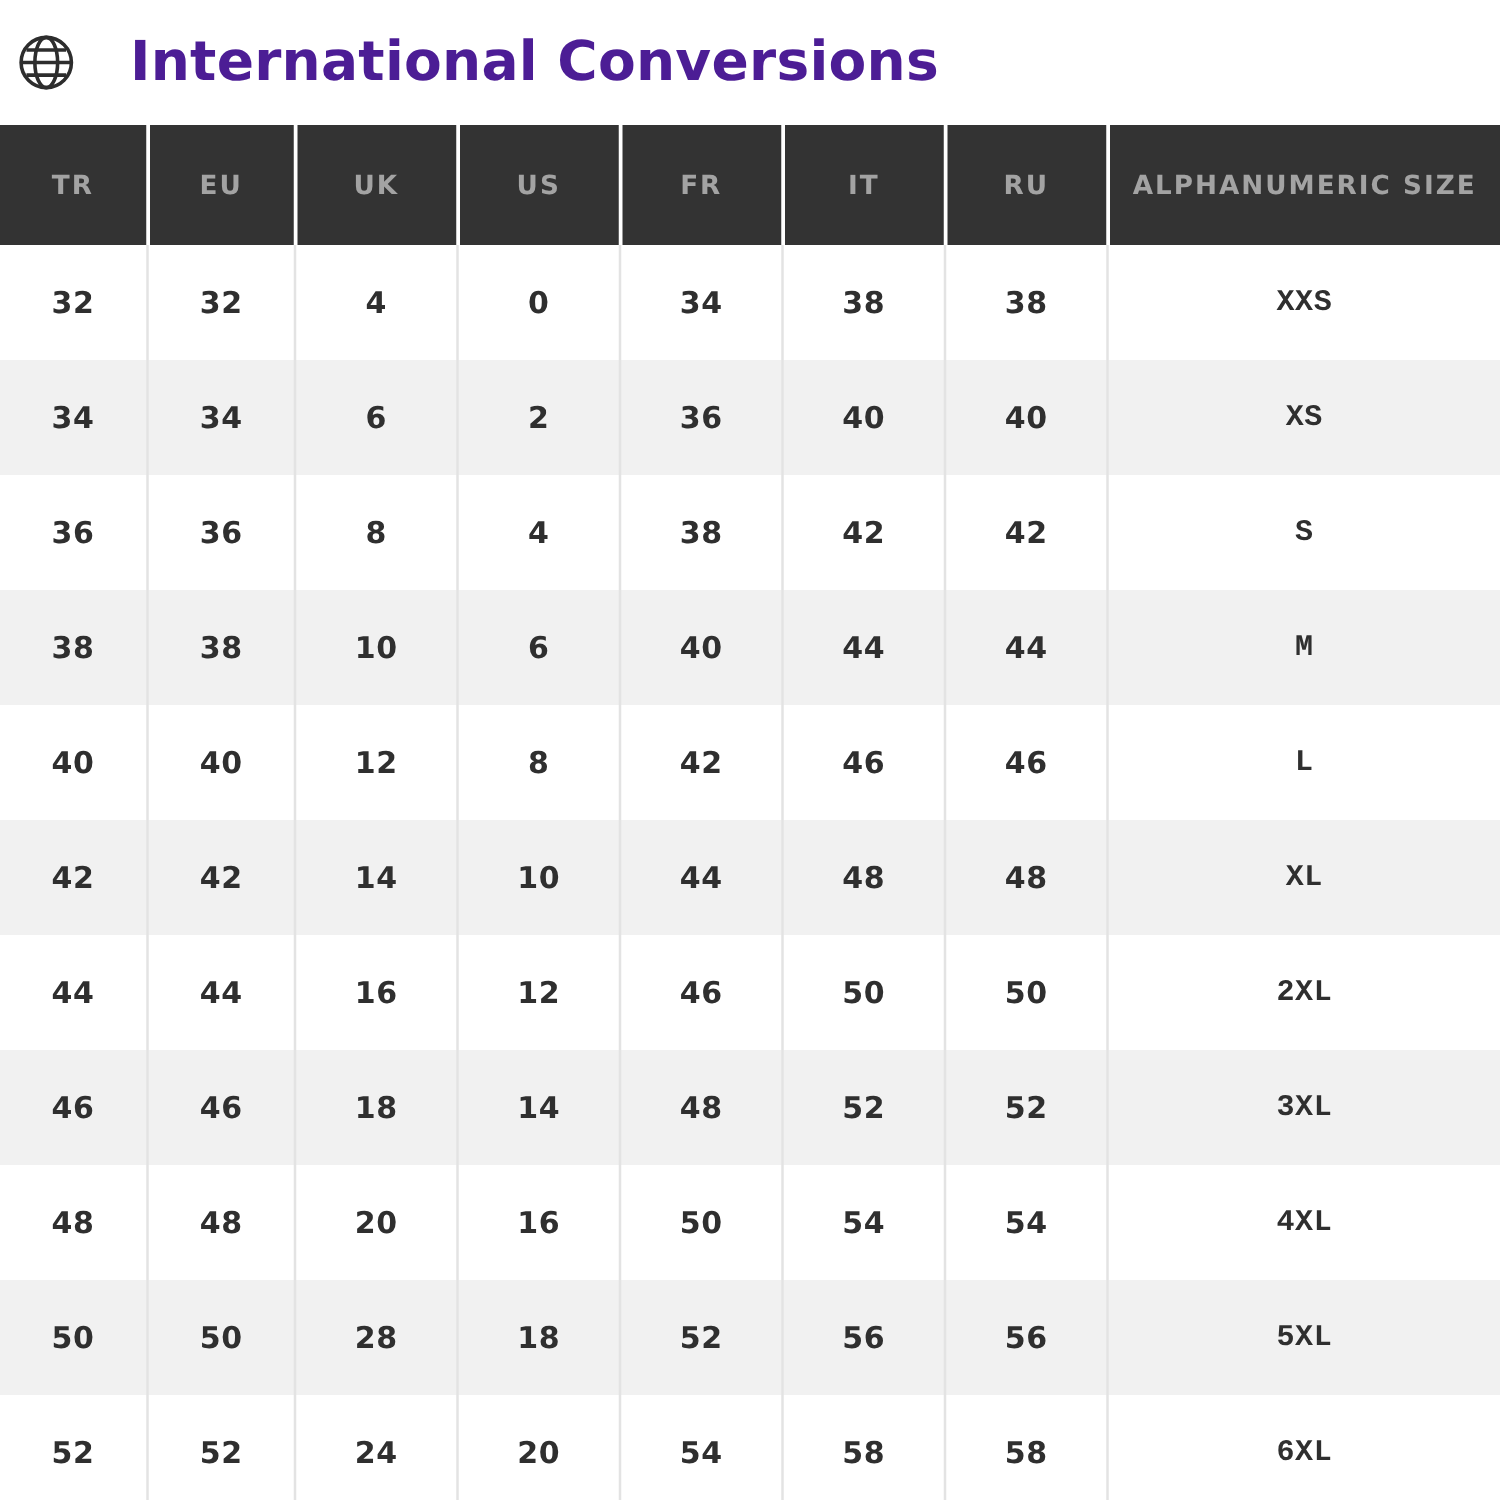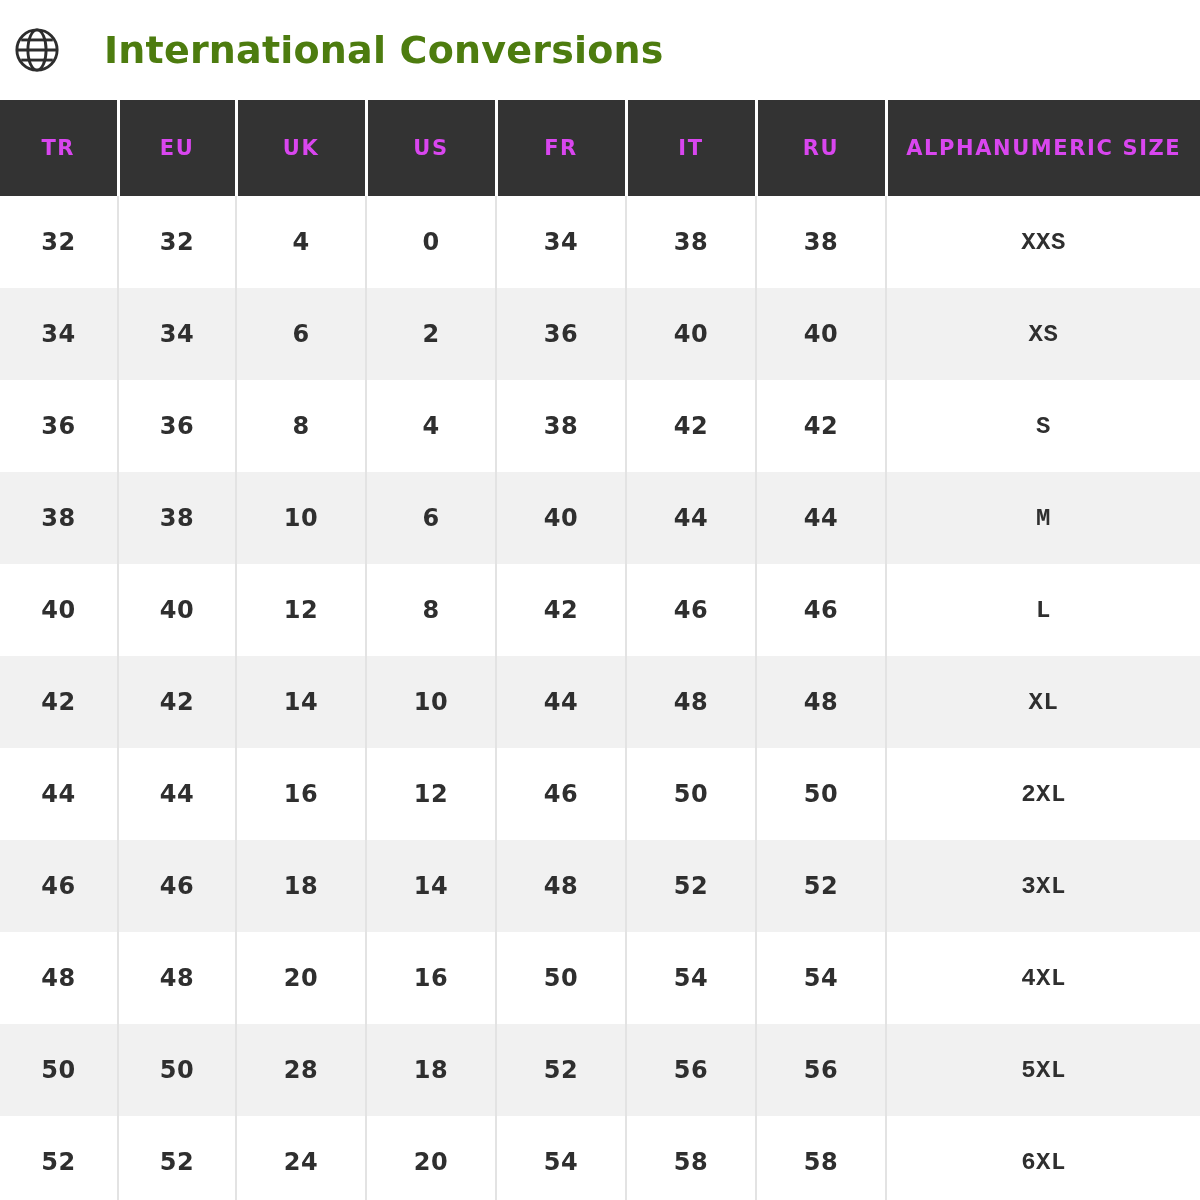--- a/index.html
+++ b/index.html
@@ -31,36 +31,36 @@
   .globe-icon {
     width: 46px;
     height: 46px;
     flex: 0 0 46px;
     margin-left: 6px;
     margin-right: 44px;
     display: block;
   }
   .globe-icon svg { display: block; }
   .title {
-    font-size: 38px;
+    font-size: 44px;
     font-weight: 700;
     letter-spacing: 0.2px;
-    color: #4d7c0f;
+    color: #4c1d95;
     line-height: 1;
     white-space: nowrap;
   }
   
   table.size-table {
     border-collapse: collapse;
     width: 1200px;
     table-layout: fixed;
   }
   table.size-table thead th {
     background: #333333;
-    color: #d946ef;
+    color: #a3a3a3;
     font-size: 21px;
     font-weight: 700;
     letter-spacing: 1.6px;
     height: 96px;
     vertical-align: middle;
     text-align: center;
     border-right: 3px solid #ffffff;
     padding: 0 4px;
     box-sizing: border-box;
     line-height: 1.25;

